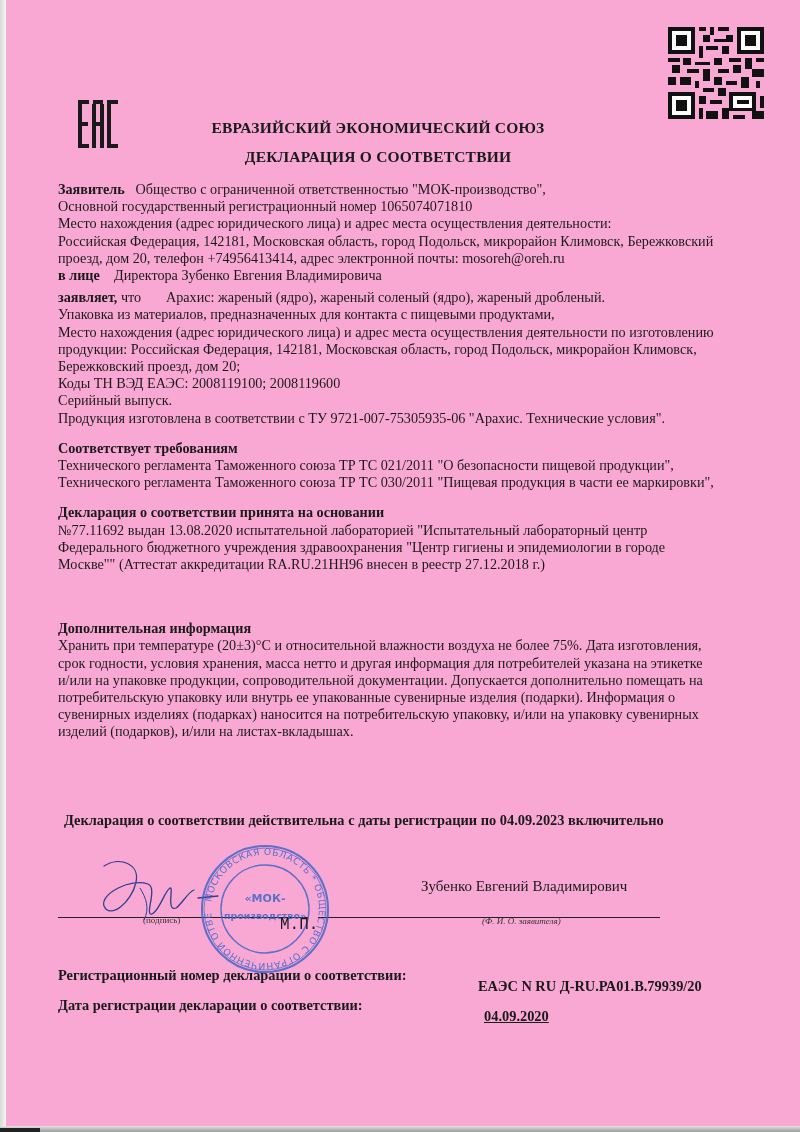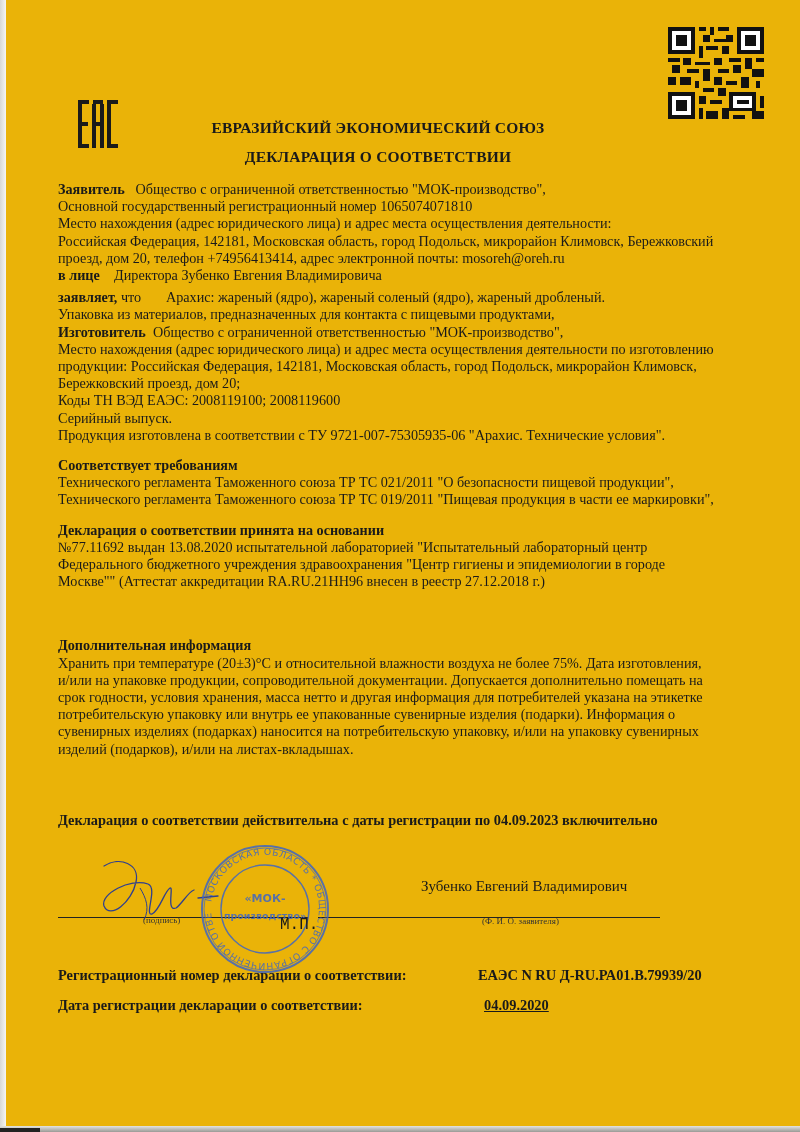--- a/index.html
+++ b/index.html
@@ -3,21 +3,21 @@
 <meta charset="utf-8">
 <style>
   html, body { margin: 0; padding: 0; }
   body {
     width: 800px; height: 1132px; overflow: hidden;
     background: #fdfdfb;
     font-family: "Liberation Serif", serif;
     color: #1a1a1a;
     position: relative;
   }
-  .page { position: absolute; inset: 0; background: #eab308; }
+  .page { position: absolute; inset: 0; background: #f9a8d4; }
   .edge-left { position: absolute; left: 0; top: 0; width: 6px; height: 1132px; background: linear-gradient(90deg,#d8d8d4,#f6f6f2); }
   .edge-bottom { position: absolute; left: 0; bottom: 0; width: 800px; height: 6px; background: linear-gradient(180deg,#e4e4e0,#9a9a96); }
   .edge-bottom::before { content:""; position:absolute; left:0; bottom:0; width:40px; height:4px; background:#222; }
 
   .eac-logo { position: absolute; left: 78px; top: 100px; width: 40px; height: 48px; }
   .qr { position: absolute; left: 668px; top: 27px; width: 96px; height: 92px; }
 
   .title1, .title2 {
     position: absolute; left: 0; width: 800px; text-align: center;
     font-family: "Liberation Serif", serif; font-weight: bold; font-size: 15.5px;
@@ -26,34 +26,34 @@
   .title1 { top: 119px; left: -22px; }
   .title2 { top: 148px; left: -22px; }
 
   .body { position: absolute; left: 58px; top: 181px; width: 730px; font-size: 14.2px; line-height: 17.2px; }
   .body p { margin: 0; white-space: nowrap; }
   .b { font-weight: bold; }
   .gap-sm { height: 5px; }
   .gap-md { height: 13px; }
   .gap-lg { height: 47px; }
 
-  .validity { position: absolute; left: 58px; top: 812px; font-size: 14.4px; font-weight: bold; white-space: nowrap; }
+  .validity { position: absolute; left: 64px; top: 812px; font-size: 14.4px; font-weight: bold; white-space: nowrap; }
 
   .sig-area { position: absolute; left: 0; top: 840px; width: 800px; height: 120px; }
   .sig-line-left { position: absolute; left: 58px; top: 77px; width: 250px; border-top: 1px solid #222; }
   .mp { position: absolute; left: 280px; top: 76px; font-size: 16px; font-family: Liberation Mono, monospace; }
   .sig-line-right { position: absolute; left: 318px; top: 77px; width: 342px; border-top: 1px solid #222; }
   .sig-caption { position: absolute; left: 143px; top: 75px; font-size: 9px; color: #333; }
   .applicant-name { position: absolute; left: 421px; top: 38px; font-size: 15px; }
-  .fio-caption { position: absolute; left: 482px; top: 76px; font-size: 9px; color: #333; }
+  .fio-caption { position: absolute; left: 482px; top: 76px; font-size: 9px; color: #333; font-style: italic; }
   .signature { position: absolute; left: 100px; top: 18px; width: 130px; height: 72px; }
   .stamp { position: absolute; left: 196px; top: 4px; width: 138px; height: 130px; opacity: 0.82; }
 
   .reg-row { position: absolute; left: 58px; font-size: 14.4px; font-weight: bold; white-space: nowrap; }
-  .reg-row .val { position: absolute; left: 420px; top: 0; }
+  .reg-row .val { position: absolute; left: 420px; top: 11px; }
   .reg1 { top: 967px; }
   .reg2 { top: 997px; }
   .reg2 .val { left: 426px; text-decoration: underline; }
 </style>
 </head>
 <body>
 
 <div class="page">
   <div class="edge-left"></div>
   <div class="edge-bottom"></div>
@@ -136,41 +136,40 @@
   <div class="body">
     <p><span class="b">Заявитель</span>&nbsp;&nbsp; <span>Общество с ограниченной ответственностью "МОК-производство",</span></p>
     <p>Основной государственный регистрационный номер 1065074071810</p>
     <p>Место нахождения (адрес юридического лица) и адрес места осуществления деятельности:</p>
     <p>Российская Федерация, 142181, Московская область, город Подольск, микрорайон Климовск, Бережковский</p>
     <p>проезд, дом 20, телефон +74956413414, адрес электронной почты: mosoreh@oreh.ru</p>
     <p><span class="b">в лице</span>&nbsp;&nbsp;&nbsp; <span>Директора Зубенко Евгения  Владимировича</span></p>
     <div class="gap-sm"></div>
     <p><span class="b">заявляет,</span><span> что</span>&nbsp;&nbsp;&nbsp;&nbsp;&nbsp;&nbsp; <span>Арахис: жареный (ядро), жареный соленый (ядро), жареный дробленый.</span></p>
     <p>Упаковка из материалов, предназначенных для контакта с пищевыми продуктами,</p>
-    <p><span class="b">Изготовитель</span>&nbsp; <span>Общество с ограниченной ответственностью "МОК-производство",</span></p>
     <p>Место нахождения (адрес юридического лица) и адрес места осуществления деятельности по изготовлению</p>
     <p>продукции: Российская Федерация, 142181, Московская область, город Подольск, микрорайон Климовск,</p>
     <p>Бережковский проезд, дом 20;</p>
     <p>Коды  ТН ВЭД ЕАЭС: 2008119100; 2008119600</p>
     <p>Серийный выпуск.</p>
     <p>Продукция изготовлена в соответствии с  ТУ 9721-007-75305935-06  "Арахис. Технические условия".</p>
     <div class="gap-md"></div>
     <p class="b">Соответствует требованиям</p>
     <p>Технического регламента Таможенного союза ТР ТС 021/2011 "О безопасности пищевой продукции",</p>
-    <p>Технического регламента Таможенного союза ТР ТС 019/2011 "Пищевая продукция в части ее маркировки",</p>
+    <p>Технического регламента Таможенного союза ТР ТС 030/2011 "Пищевая продукция в части ее маркировки",</p>
     <div class="gap-md"></div>
     <p class="b">Декларация о соответствии принята на основании</p>
     <p>№77.11692 выдан 13.08.2020  испытательной лабораторией "Испытательный лабораторный центр</p>
     <p>Федерального бюджетного учреждения здравоохранения "Центр гигиены и эпидемиологии в городе</p>
     <p>Москве"" (Аттестат аккредитации RA.RU.21НН96 внесен в реестр 27.12.2018 г.)</p>
     <div class="gap-lg"></div>
     <p class="b">Дополнительная информация</p>
     <p>Хранить при температуре (20±3)°С и относительной влажности воздуха не более 75%. Дата  изготовления,</p>
+    <p>срок годности, условия хранения, масса нетто и другая информация для потребителей указана на этикетке</p>
     <p>и/или на упаковке продукции, сопроводительной документации. Допускается дополнительно помещать на</p>
-    <p>срок годности, условия хранения, масса нетто и другая информация для потребителей указана на этикетке</p>
     <p>потребительскую упаковку или внутрь ее упакованные сувенирные изделия (подарки). Информация о</p>
     <p>сувенирных изделиях (подарках) наносится на потребительскую упаковку, и/или на упаковку сувенирных</p>
     <p>изделий (подарков), и/или на листах-вкладышах.</p>
   </div>
 
   <div class="validity">Декларация о соответствии действительна с даты регистрации по 04.09.2023 включительно</div>
 
   <div class="sig-area">
     <div class="sig-line-left"></div>
     <div class="sig-caption">(подпись)</div>

